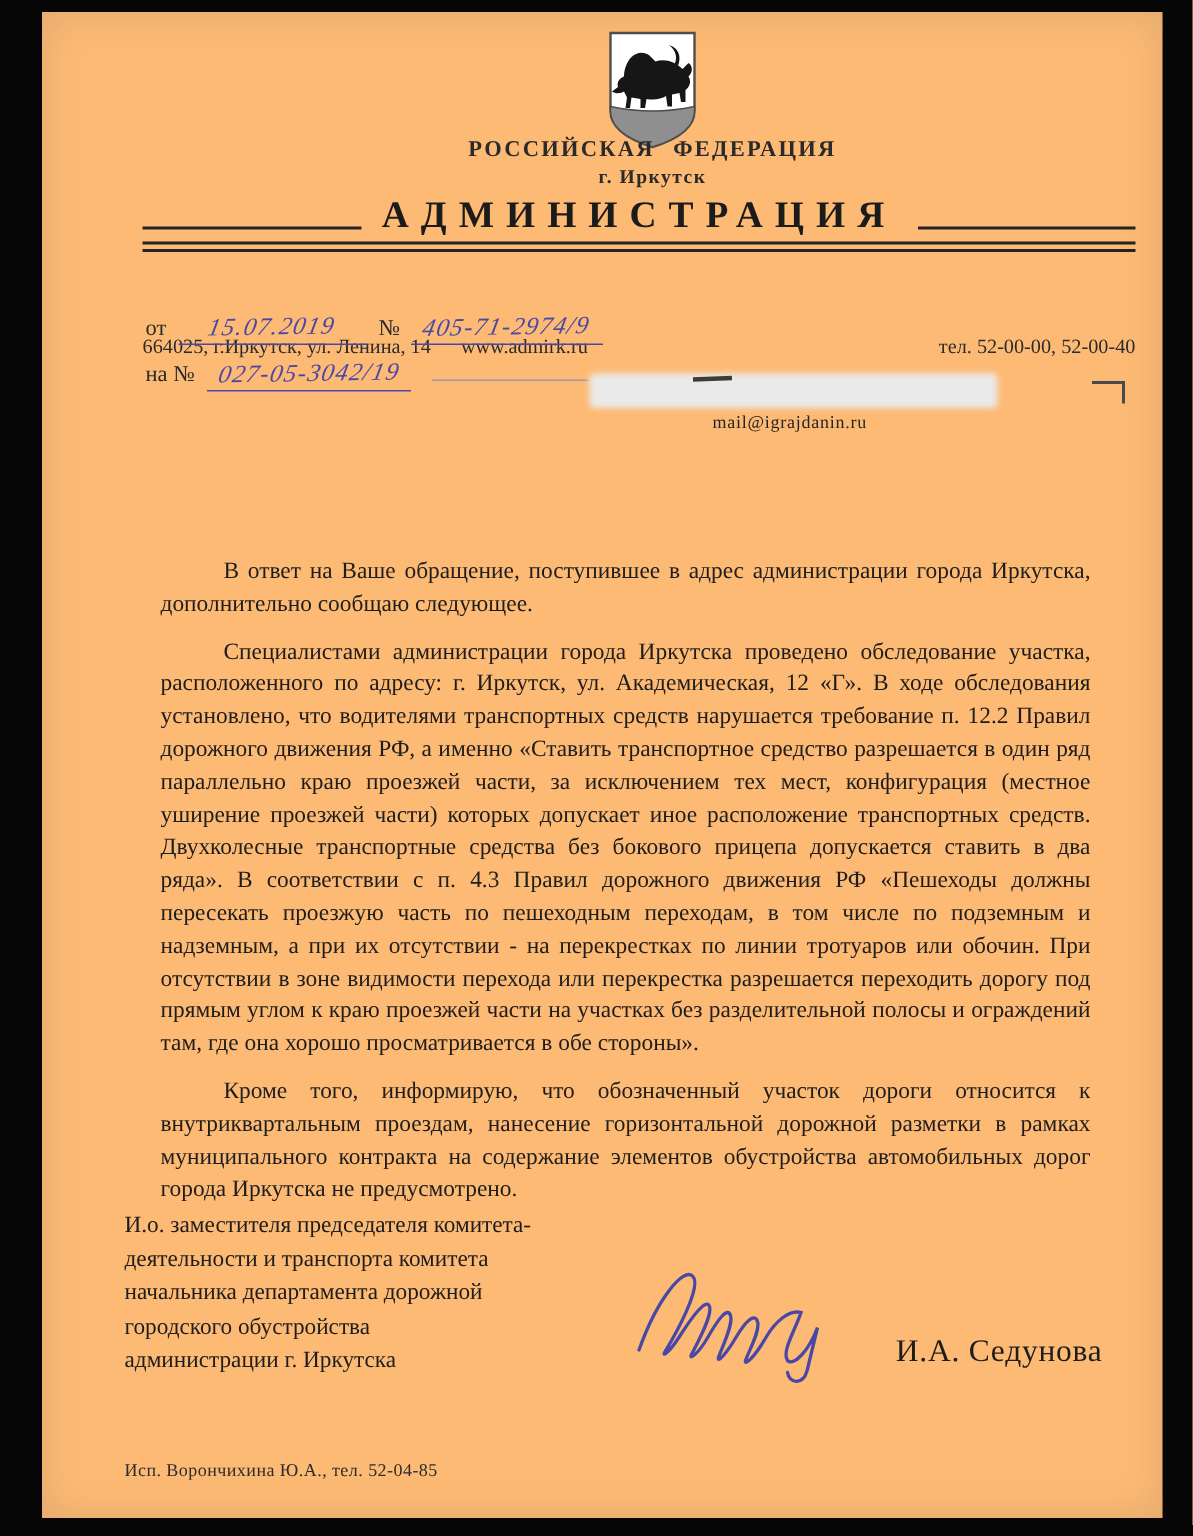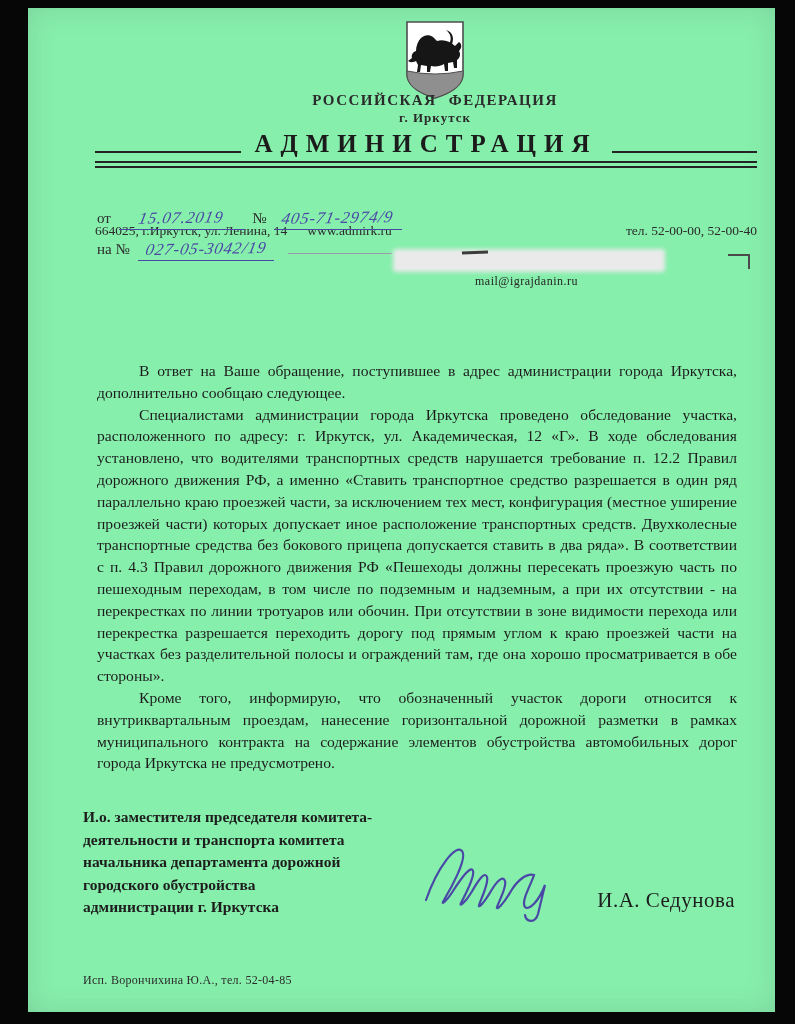--- a/index.html
+++ b/index.html
@@ -6,21 +6,21 @@
   body{
     width:795px;height:1024px;
     background:#060606;
     position:relative;
     font-family:"Liberation Serif", serif;
     color:#1e1e1e;
     overflow:hidden;
   }
   .page{
     position:absolute;left:28px;top:8px;width:747px;height:1004px;
-    background:#86efac;
+    background:#fdba74;
     box-shadow:inset 0 0 28px rgba(90,90,90,.18);
   }
   
   .crest{position:absolute;left:377px;top:12px;width:60px;height:80px;}
   .country{
     position:absolute;left:107px;top:84px;width:600px;text-align:center;
     font-weight:bold;font-size:15px;letter-spacing:1.5px;word-spacing:7px;color:#2a2a2a;
   }
   .city{
     position:absolute;left:107px;top:102px;width:600px;text-align:center;
@@ -75,25 +75,25 @@
     border-top:2px solid #4a4a4a;border-right:2px solid #4a4a4a;
   }
   .email{
     position:absolute;left:447px;top:266px;font-size:12px;color:#242424;letter-spacing:.5px;
   }
   
   .body-text{
     position:absolute;left:69px;top:352px;width:640px;
     font-size:15.6px;line-height:21.8px;text-align:justify;color:#1d1d1d;
   }
-  .body-text p{margin:0;text-indent:42px;}
+  .body-text p{margin:10px;text-indent:42px;}
   
   .sig-position{
     position:absolute;left:55px;top:798px;width:330px;
-    font-size:15.5px;line-height:22.5px;color:#1d1d1d;font-weight:bold;
+    font-size:15.5px;line-height:22.5px;color:#1d1d1d;
   }
   .autograph{position:absolute;left:390px;top:828px;width:165px;height:88px;}
   .signer-name{
     position:absolute;right:40px;top:880px;font-size:21px;color:#1d1d1d;letter-spacing:.5px;
   }
   .executor{
     position:absolute;left:55px;top:965px;font-size:12px;color:#2b2b2b;letter-spacing:.3px;
   }
 </style>
 </head>

